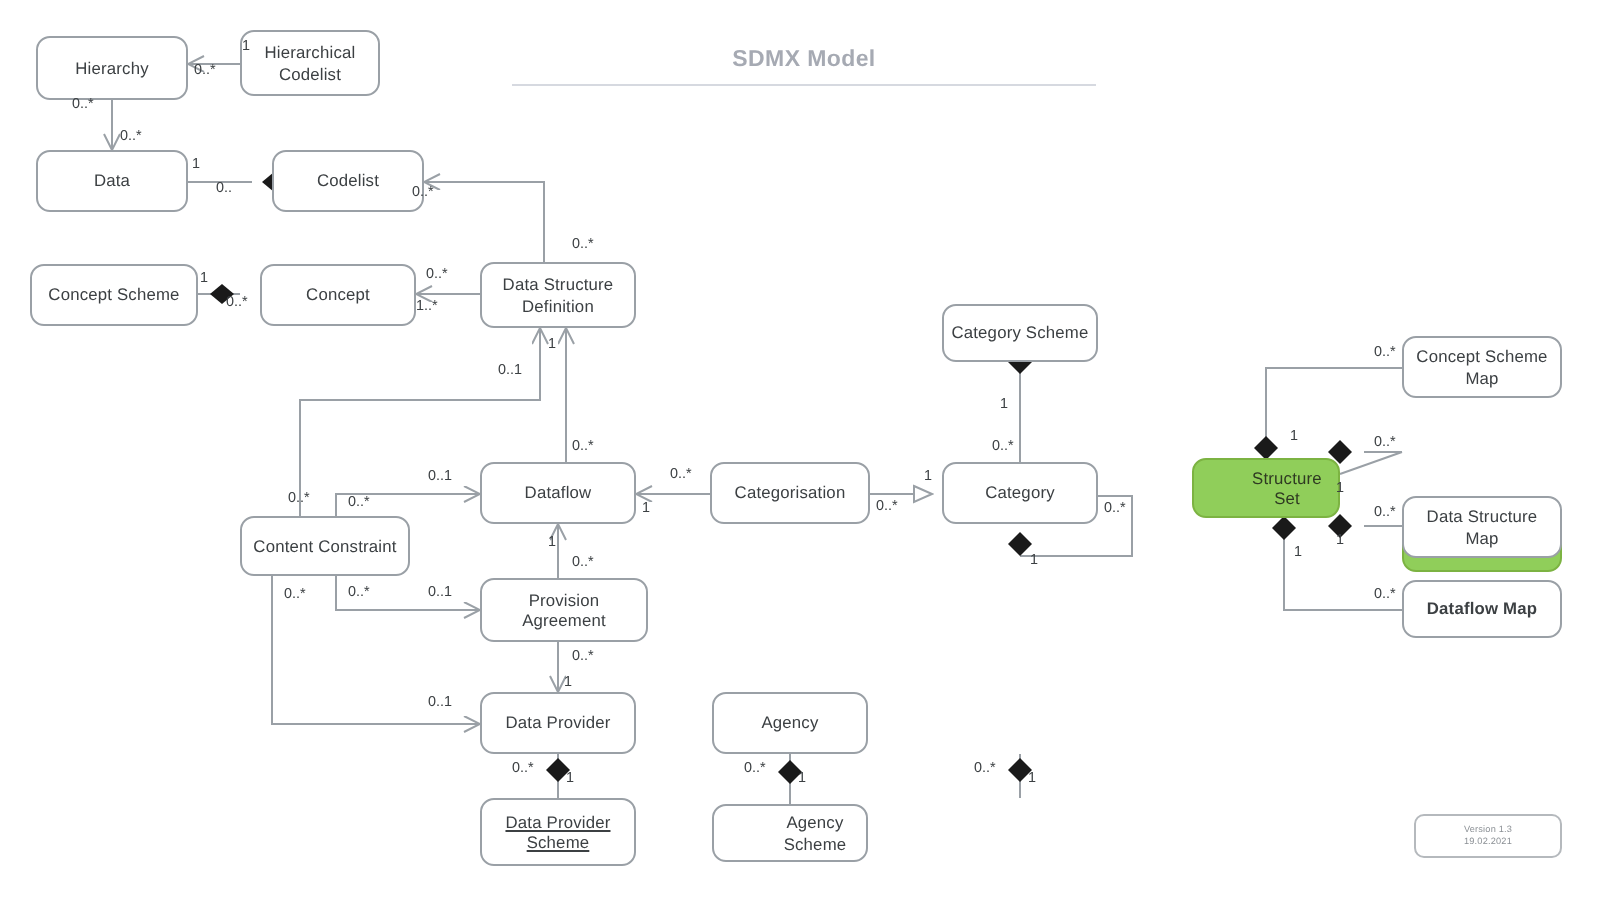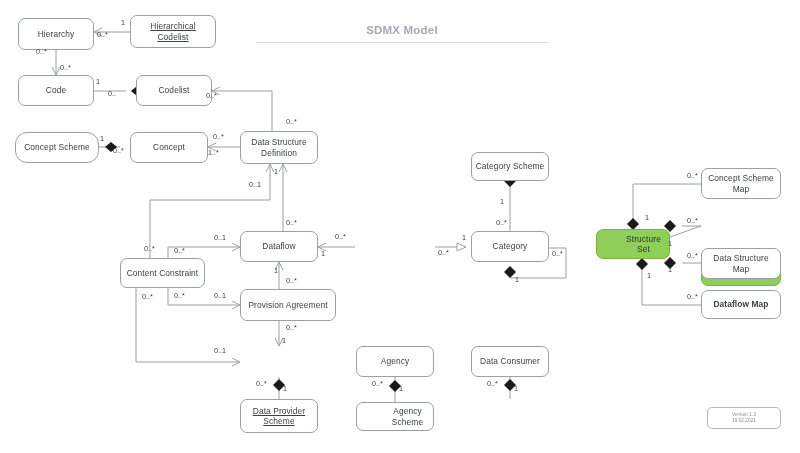--- a/index.html
+++ b/index.html
@@ -156,34 +156,35 @@
       <polygon points="389,386 395,380 401,386 395,392"></polygon>
       <polygon points="504,385 510,379 516,385 510,391"></polygon>
       <polygon points="627,224 633,218 639,224 633,230"></polygon>
       <polygon points="636,264 642,258 648,264 642,270"></polygon>
       <polygon points="664,226 670,220 676,226 670,232"></polygon>
       <polygon points="664,263 670,257 676,263 670,269"></polygon>
     </g>
   </svg>
 
   <div class="node" style="left:18px; top:18px; width:76px; height:32px;">Hierarchy</div>
-  <div class="node" style="left:130px; top:15px; width:86px; height:33px;text-decoration:underline;">Hierarchical Codelist</div>
-  <div class="node" style="left:18px; top:75px; width:76px; height:31px;">Code</div>
+  <div class="node" style="left:120px; top:15px; width:70px; height:33px;">Hierarchical Codelist</div>
+  <div class="node" style="left:18px; top:75px; width:76px; height:31px;">Data</div>
   <div class="node" style="left:136px; top:75px; width:76px; height:31px;">Codelist</div>
-  <div class="node" style="left:15px; top:132px; width:84px; height:31px;border-radius:12px;">Concept Scheme</div>
+  <div class="node" style="left:15px; top:132px; width:84px; height:31px;">Concept Scheme</div>
   <div class="node" style="left:130px; top:132px; width:78px; height:31px;">Concept</div>
   <div class="node" style="left:240px; top:131px; width:78px; height:33px;">Data Structure Definition</div>
   <div class="node" style="left:471px; top:152px; width:78px; height:29px;">Category Scheme</div>
   <div class="node" style="left:240px; top:231px; width:78px; height:31px;">Dataflow</div>
+  <div class="node" style="left:355px; top:231px; width:80px; height:31px;">Categorisation</div>
   <div class="node" style="left:471px; top:231px; width:78px; height:31px;">Category</div>
   <div class="node green" style="left:596px; top:229px; width:74px; height:30px;padding-left:24px;">Structure Set</div>
   <div class="node" style="left:120px; top:258px; width:85px; height:30px;text-align:right;">Content Constraint</div>
-  <div class="node" style="left:240px; top:289px; width:96px; height:32px;">Provision Agreement</div>
+  <div class="node" style="left:240px; top:289px; width:84px; height:32px;">Provision Agreement</div>
+  <div class="node" style="left:240px; top:346px; width:78px; height:31px;">Data Provider</div>
   <div class="node" style="left:356px; top:346px; width:78px; height:31px;">Agency</div>
-  <div class="node" style="left:471px; top:346px; width:78px; height:31px;">Data Consumer</div>
   <div class="node" style="left:240px; top:399px; width:78px; height:34px;text-decoration:underline;">Data Provider Scheme</div>
   <div class="node" style="left:356px; top:402px; width:78px; height:29px;padding-left:28px;">Agency Scheme</div>
   <div class="node" style="left:701px; top:168px; width:80px; height:31px;">Concept Scheme Map</div>
   <div class="node green" style="left:701px; top:212px; width:80px; height:27px;margin-top:47px;">Codelist Map</div>
   <div class="node" style="left:701px; top:248px; width:80px; height:31px;">Data Structure Map</div>
   <div class="node" style="left:701px; top:290px; width:80px; height:29px;font-weight:bold;">Dataflow Map</div>
 
   <div class="node stamp" style="left:707px; top:407px; width:74px; height:22px; flex-direction:column;">
     <span>Version 1.3</span>
     <span>19.02.2021</span>

